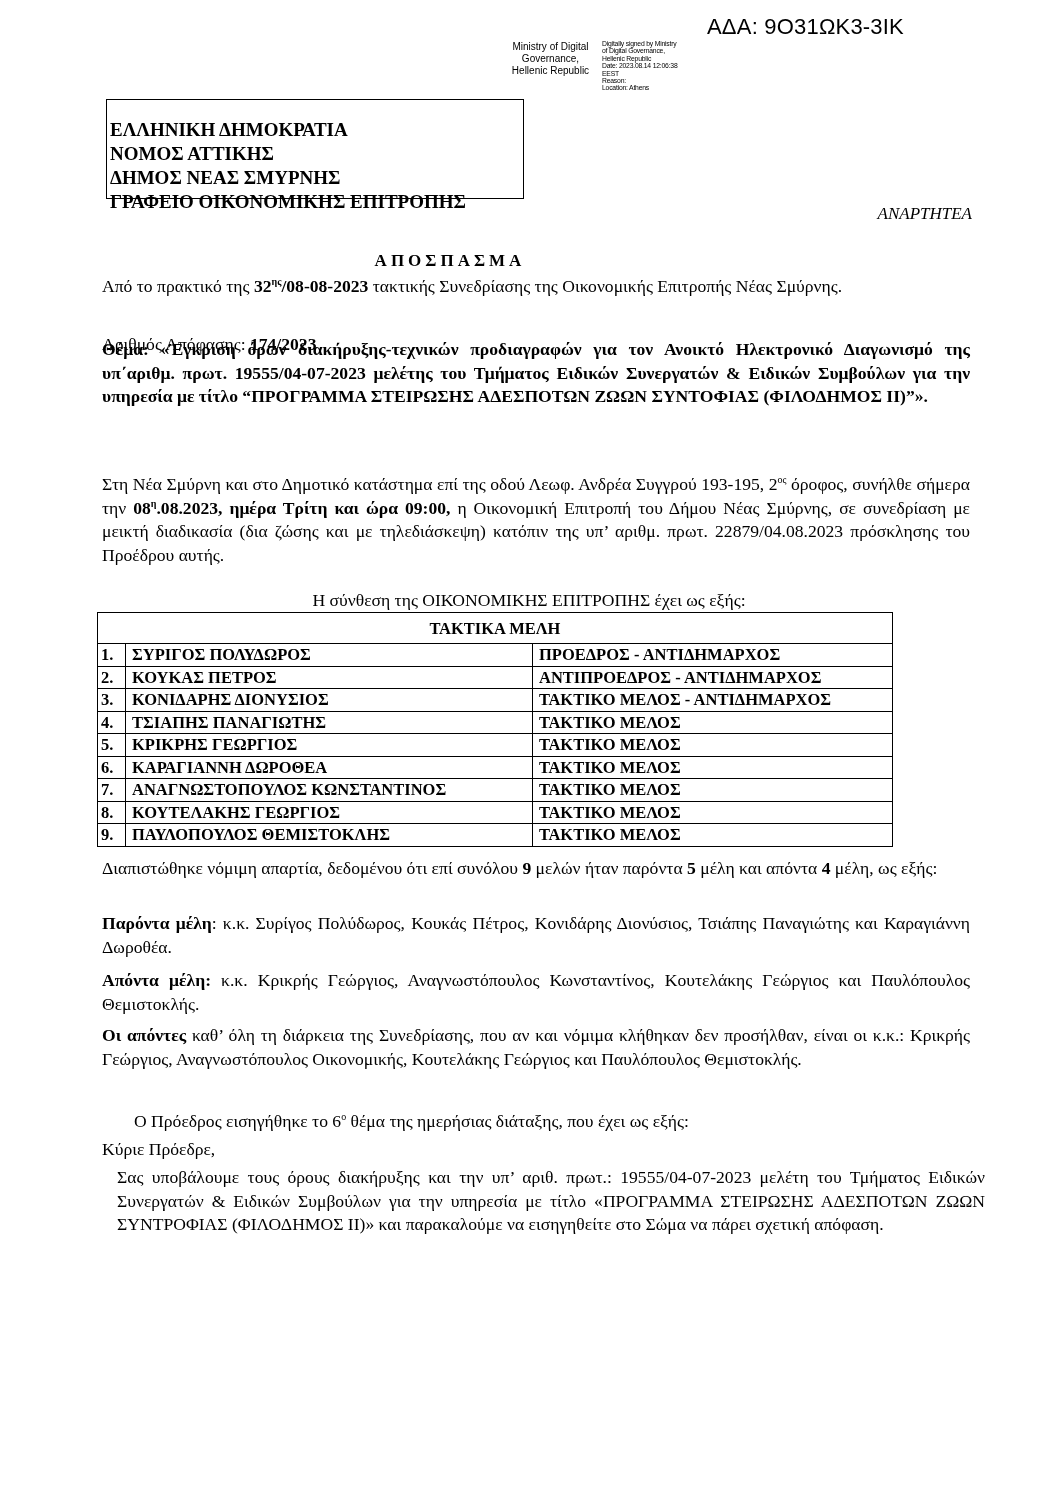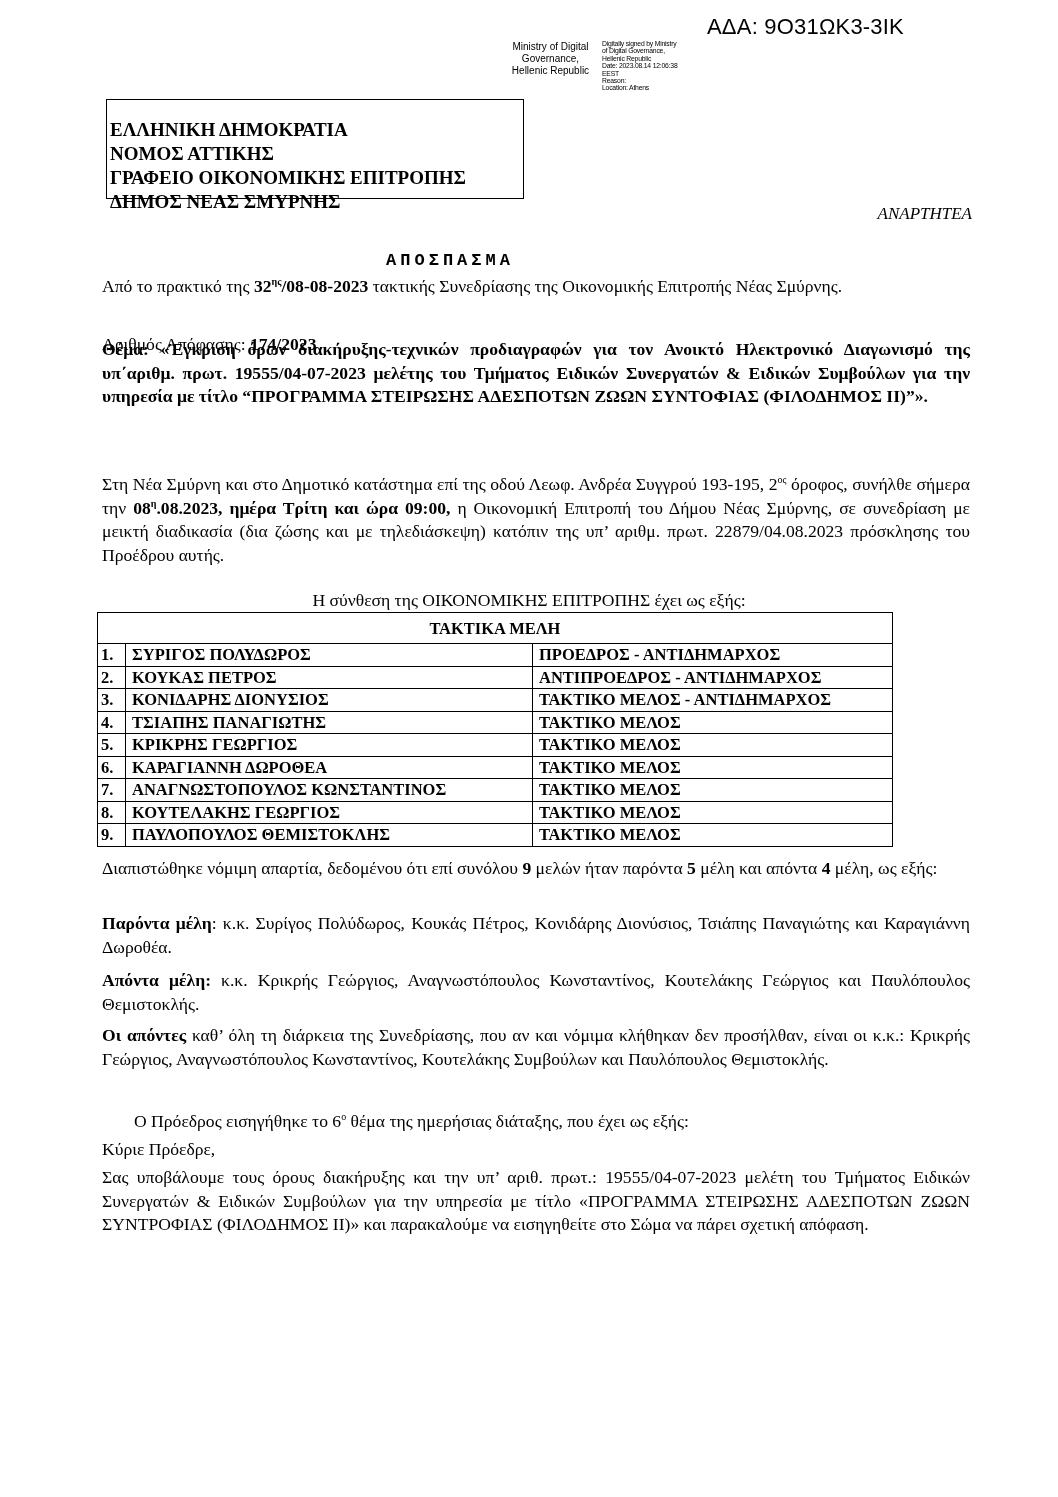--- a/index.html
+++ b/index.html
@@ -8,21 +8,21 @@
   .sans { font-family: "Liberation Sans", "DejaVu Sans", sans-serif; }
   #ada { position: absolute; left: 707px; top: 14px; font-size: 22px; letter-spacing: 0.2px; }
   #sig-name { position: absolute; left: 498px; top: 41px; font-size: 10px; line-height: 12px; width: 105px; text-align: center; }
   #sig-details { position: absolute; left: 602px; top: 40px; font-size: 6.8px; line-height: 7.4px; width: 80px; letter-spacing: -0.2px; }
   #header-box { position: absolute; left: 106px; top: 99px; width: 418px; height: 100px;
                 border: 1.5px solid #000; box-sizing: border-box; padding: 18px 0 0 3px;
                 font-weight: bold; font-size: 19px; line-height: 24px; }
   #header-box div { white-space: nowrap; }
   #publish { position: absolute; right: 86px; top: 204px; font-style: italic; font-size: 17px; }
   #title { position: absolute; left: 0; width: 900px; top: 251px; text-align: center;
-           font-weight: bold; font-size: 17px; letter-spacing: 4px; font-family: Liberation Mono, monospace; }
+           font-weight: bold; font-size: 17px; letter-spacing: 4px; }
   .para { position: absolute; left: 102px; width: 868px; font-size: 17.6px; line-height: 23.5px;
           text-align: justify; text-align-last: left; }
   .bold { font-weight: bold; }
   sup { font-size: 10px; vertical-align: 7px; line-height: 0; }
   #composition { position: absolute; left: 0; width: 1058px; top: 590px; text-align: center; font-size: 17.6px; }
   #members-table { position: absolute; left: 97px; top: 612px; width: 796px; border-collapse: collapse;
                    font-weight: bold; font-size: 16.5px; }
   #members-table td { border: 1.5px solid #000; padding: 0 0 0 6px; height: 21.5px; line-height: 19px; white-space: nowrap; }
   #members-table .head td { text-align: center; height: 30px; padding: 0; }
   #members-table td.num { width: 24px; padding-left: 3px; }
@@ -44,22 +44,22 @@
   <div>Hellenic Republic</div>
   <div>Date: 2023.08.14 12:06:38</div>
   <div>EEST</div>
   <div>Reason:</div>
   <div>Location: Athens</div>
 </div>
 
 <div id="header-box">
   <div>ΕΛΛΗΝΙΚΗ ΔΗΜΟΚΡΑΤΙΑ</div>
   <div>ΝΟΜΟΣ ΑΤΤΙΚΗΣ</div>
+  <div>ΔΗΜΟΣ ΝΕΑΣ ΣΜΥΡΝΗΣ</div>
   <div>ΓΡΑΦΕΙΟ ΟΙΚΟΝΟΜΙΚΗΣ ΕΠΙΤΡΟΠΗΣ</div>
-  <div>ΔΗΜΟΣ ΝΕΑΣ ΣΜΥΡΝΗΣ</div>
 </div>
 
 <div id="publish">ΑΝΑΡΤΗΤΕΑ</div>
 
 <div id="title">ΑΠΟΣΠΑΣΜΑ</div>
 
 <div class="para" style="top:275px;">
   <span>Από το πρακτικό της </span><span class="bold">32</span><sup class="bold">ης</sup><span class="bold">/08-08-2023</span><span> τακτικής Συνεδρίασης της Οικονομικής Επιτροπής Νέας Σμύρνης.</span>
 </div>
 
@@ -134,22 +134,22 @@
 
 <div class="para" style="top:912px;">
   <span class="bold">Παρόντα μέλη</span><span>: κ.κ. Συρίγος Πολύδωρος, Κουκάς Πέτρος, Κονιδάρης Διονύσιος, Τσιάπης Παναγιώτης και Καραγιάννη Δωροθέα.</span>
 </div>
 
 <div class="para" style="top:969px;">
   <span class="bold">Απόντα μέλη:</span><span> κ.κ. Κρικρής Γεώργιος, Αναγνωστόπουλος Κωνσταντίνος, Κουτελάκης Γεώργιος και Παυλόπουλος Θεμιστοκλής.</span>
 </div>
 
 <div class="para" style="top:1024px;">
-  <span class="bold">Οι απόντες</span><span> καθ’ όλη τη διάρκεια της Συνεδρίασης, που αν και νόμιμα κλήθηκαν δεν προσήλθαν, είναι οι κ.κ.: Κρικρής Γεώργιος, Αναγνωστόπουλος Κωνσταντίνος, Κουτελάκης Συμβούλων και Παυλόπουλος Θεμιστοκλής.</span>
+  <span class="bold">Οι απόντες</span><span> καθ’ όλη τη διάρκεια της Συνεδρίασης, που αν και νόμιμα κλήθηκαν δεν προσήλθαν, είναι οι κ.κ.: Κρικρής Γεώργιος, Αναγνωστόπουλος Οικονομικής, Κουτελάκης Γεώργιος και Παυλόπουλος Θεμιστοκλής.</span>
 </div>
 
 <div class="para" style="top:1110px;margin-left:32px;">
   <span>Ο Πρόεδρος εισηγήθηκε το 6</span><sup>ο</sup><span> θέμα της ημερήσιας διάταξης, που έχει ως εξής:</span>
 </div>
 
 <div class="para" style="top:1138px;">Κύριε Πρόεδρε,</div>
 
-<div class="para" style="top:1166px;">Σας υποβάλουμε τους όρους διακήρυξης και την υπ’ αριθ. πρωτ.: 19555/04-07-2023 μελέτη του Τμήματος Ειδικών Συνεργατών &amp; Ειδικών Συμβούλων για την υπηρεσία με τίτλο «ΠΡΟΓΡΑΜΜΑ ΣΤΕΙΡΩΣΗΣ ΑΔΕΣΠΟΤΩΝ ΖΩΩΝ ΣΥΝΤΡΟΦΙΑΣ (ΦΙΛΟΔΗΜΟΣ ΙΙ)» και παρακαλούμε να εισηγηθείτε στο Σώμα να πάρει σχετική απόφαση.</div>
+<div class="para" style="top:1166px;margin-left:15px;">Σας υποβάλουμε τους όρους διακήρυξης και την υπ’ αριθ. πρωτ.: 19555/04-07-2023 μελέτη του Τμήματος Ειδικών Συνεργατών &amp; Ειδικών Συμβούλων για την υπηρεσία με τίτλο «ΠΡΟΓΡΑΜΜΑ ΣΤΕΙΡΩΣΗΣ ΑΔΕΣΠΟΤΩΝ ΖΩΩΝ ΣΥΝΤΡΟΦΙΑΣ (ΦΙΛΟΔΗΜΟΣ ΙΙ)» και παρακαλούμε να εισηγηθείτε στο Σώμα να πάρει σχετική απόφαση.</div>
 
 </body></html>

